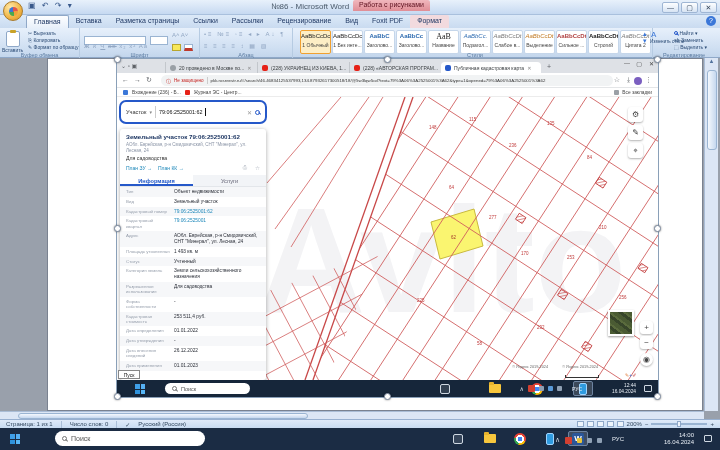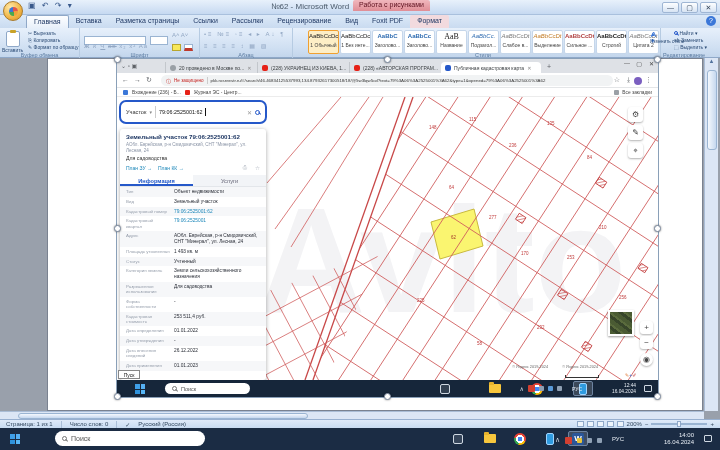--- a/index.html
+++ b/index.html
@@ -129,21 +129,21 @@
 </head>
 <body>
 
 <div id="root">
 
   <div class="a" id="titlebar"></div>
   <div class="a orb">
       <span class="orbcore"></span>
     </div>
   <div class="a qat">▣ ↶ ↷ ▾</div>
-  <div class="a" id="doc-title">№62 - Microsoft Word</div>
+  <div class="a" id="doc-title">№86 - Microsoft Word</div>
   <div class="a" id="ctx-badge">Работа с рисунками</div>
   <div class="a winbtns">
     <div class="winbtn">—</div>
     <div class="winbtn">▢</div>
     <div class="winbtn">✕</div>
   </div>
 
   <div class="a" id="tabrow">
     <div class="rtab active">Главная</div>
     <div class="rtab">Вставка</div>
@@ -174,21 +174,21 @@
       <div class="a smline gray" style="left:4px;top:15px;letter-spacing:1px"><b>Ж</b> <i>К</i> <u>Ч</u> <s>ab</s> x₂ x² Aa</div>
       <div class="a" style="left:92px;top:16px;width:9px;height:7px;background:#f7e85a;border:1px solid #b8a62e"></div>
       <div class="a" style="left:104px;top:16px;width:9px;height:7px;background:#fff;border:1px solid #9ab4d2;border-bottom:3px solid #c0392b"></div>
       <div class="rgl">Шрифт</div>
     </div>
     <div class="rgroup" style="left:200px;width:93px">
       <div class="a smline gray" style="left:4px;top:3px;letter-spacing:2px">•≡ №≡ ◦≡ ◂ ▸ А↓ ¶</div>
       <div class="a smline gray" style="left:4px;top:15px;letter-spacing:2px">≡ ≡ ≡ ≡ ↕ ▦ ▨</div>
       <div class="rgl">Абзац</div>
     </div>
-    <div class="rgroup" style="left:306px;width:355px">
+    <div class="rgroup" style="left:298px;width:355px">
       <div class="a" style="left:2px;top:2px;display:flex;gap:1px">
         <div class="chip sel">
             <div class="prev">AaBbCcDc</div>
             <div class="clbl">1 Обычный</div>
           </div>
         <div class="chip">
             <div class="prev">AaBbCcDc</div>
             <div class="clbl">1 Без инте...</div>
           </div>
         <div class="chip">

